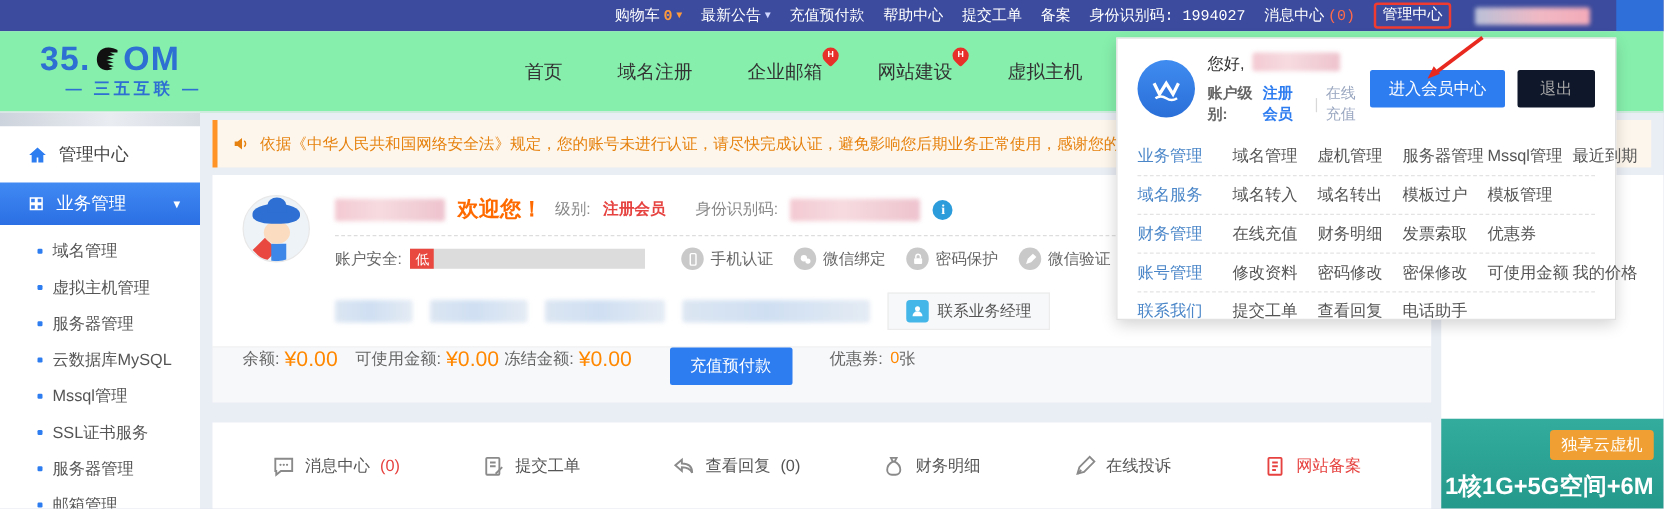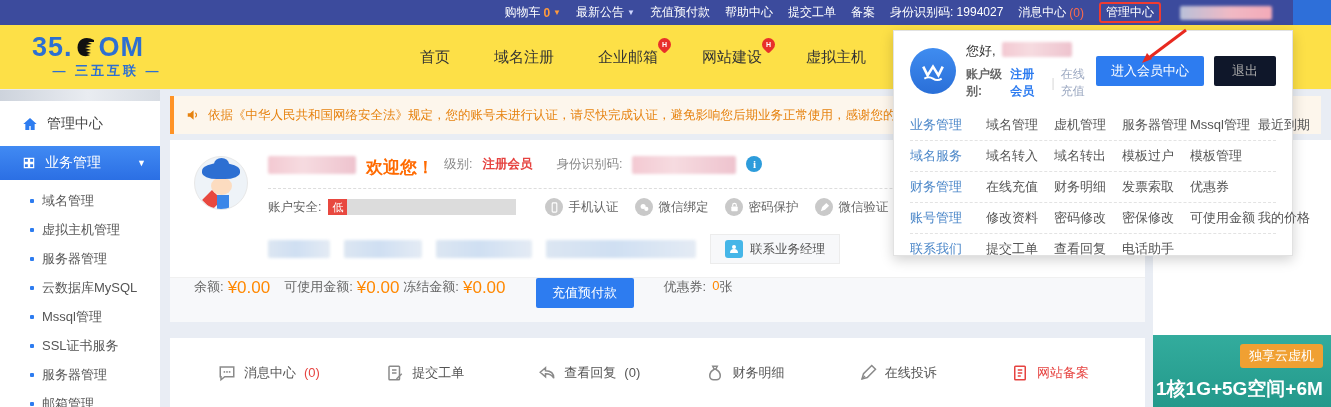--- a/index.html
+++ b/index.html
@@ -4,32 +4,32 @@
 <style>
   * { margin:0; padding:0; box-sizing:border-box; }
   html,body { background:#dfe4ec; }
   body { font-family:"Liberation Sans","DejaVu Sans",sans-serif; }
   #frame { position:relative; width:1331px; height:407px; overflow:hidden; background:#e9edf4; }
 
   
   .topbar { position:absolute; left:0; top:0; width:1331px; height:25px; background:#3c4b9d;
             display:flex; align-items:center; justify-content:flex-end; gap:15px; padding-right:0;
             font-size:12px; color:#fff; white-space:nowrap; }
-  .topbar .tb-item { cursor:pointer; display:flex; align-items:center; gap:3px; }
+  .topbar .tb-item { cursor:pointer; display:flex; align-items:center; gap:3px;font-family:Liberation Mono, monospace; }
   .tb-count { color:#ff9a3c; font-weight:bold; }
   .tb-caret { font-size:8px; color:#cfd6ff; }
   .tb-caret.orange { color:#ff9a3c; }
   .tb-msg-count { color:#ff6b4a; }
   .tb-admin { border:2px solid #f03b30; border-radius:3px; padding:0 5px; line-height:17px; }
   .tb-redact { width:92px; height:14px; border-radius:2px; margin-left:4px;
                background:linear-gradient(90deg,#b9c0d8,#f0b9c4 55%,#f3aab8); filter:blur(1.5px); }
   .tb-accent { width:38px; height:25px; background:#2e6fd9; margin-left:6px; }
 
   
-  .header { position:absolute; left:0; top:25px; width:1331px; height:65px; background:#fde047;
+  .header { position:absolute; left:0; top:25px; width:1331px; height:65px; background:#86efac;
             border-bottom:1px solid #e8eaee; display:flex; align-items:center; }
   .logo { margin-left:32px; width:170px; cursor:pointer; }
   .logo-top { display:flex; align-items:center; font-size:27px; font-weight:bold; color:#2d6fd2; line-height:27px; letter-spacing:1px;}
   .logo-sub { font-size:13px; font-weight:bold; color:#2d6fd2; letter-spacing:3px; margin-top:1px; text-align:center; width:150px;}
   .dragon { width:24px; height:24px; margin:0 1px; }
   .nav { display:flex; gap:44px; margin-left:218px; font-size:15px; color:#333; }
   .nav-item { position:relative; cursor:pointer; }
   .nav-badge { position:absolute; top:-10px; right:-13px; width:13px; height:13px; background:#e8302a;
                border-radius:50% 50% 50% 2px; transform:rotate(-45deg);
                display:flex; align-items:center; justify-content:center; }
@@ -56,21 +56,21 @@
   
   .card { position:absolute; left:170px; top:140px; width:975px; }
   .card-top { position:relative; height:137px; background:#fff; }
   .avatar { position:absolute; left:24px; top:16px; width:54px; height:54px; border-radius:50%;
             background:#eef3f8; border:1px solid #e8e8e8; overflow:hidden; }
   .av-hat { position:absolute; left:7px; top:6px; width:38px; height:16px; background:#2d6fd2; border-radius:50% 50% 40% 40%; }
   .av-hat:before { content:""; position:absolute; left:12px; top:-5px; width:15px; height:12px; background:#2d6fd2; border-radius:50% 50% 0 0; }
   .av-face { position:absolute; left:16px; top:20px; width:21px; height:18px; background:#fcdcc0; border-radius:50%; }
   .av-cape { position:absolute; left:10px; top:36px; width:14px; height:14px; background:#e8483f; transform:rotate(45deg); }
   .av-body { position:absolute; left:22px; top:38px; width:12px; height:14px; background:#3c87e8; }
-  .u-row1 { position:absolute; left:98px; top:16px; display:flex; gap:10px; }
+  .u-row1 { position:absolute; left:98px; top:16px; display:flex; align-items:center; gap:10px; }
   .redact { border-radius:2px; background:linear-gradient(90deg,#f3c9d2,#f6dbe0 40%,#eec3ce); filter:blur(1.5px); }
   .redact.blue { background:linear-gradient(90deg,#dce6f2,#cfdff2 45%,#e4ebf4); }
   .u-name { width:88px; height:18px; }
   .u-welcome { color:#ff6a00; font-size:17px; font-weight:bold; }
   .u-dim { color:#888; font-size:12.5px; }
   .u-level { color:#e64340; font-size:12.5px; font-weight:bold; }
   .u-idredact { width:104px; height:18px; }
   .info-ic { width:16px; height:16px; border-radius:50%; background:#2d9cdb; color:#fff; font-size:11px; font-weight:bold;
              display:flex; align-items:center; justify-content:center; font-family:"Liberation Serif",serif; cursor:pointer;}
   .u-dash { position:absolute; left:98px; right:22px; top:48px; border-top:1px dashed #ddd; }

